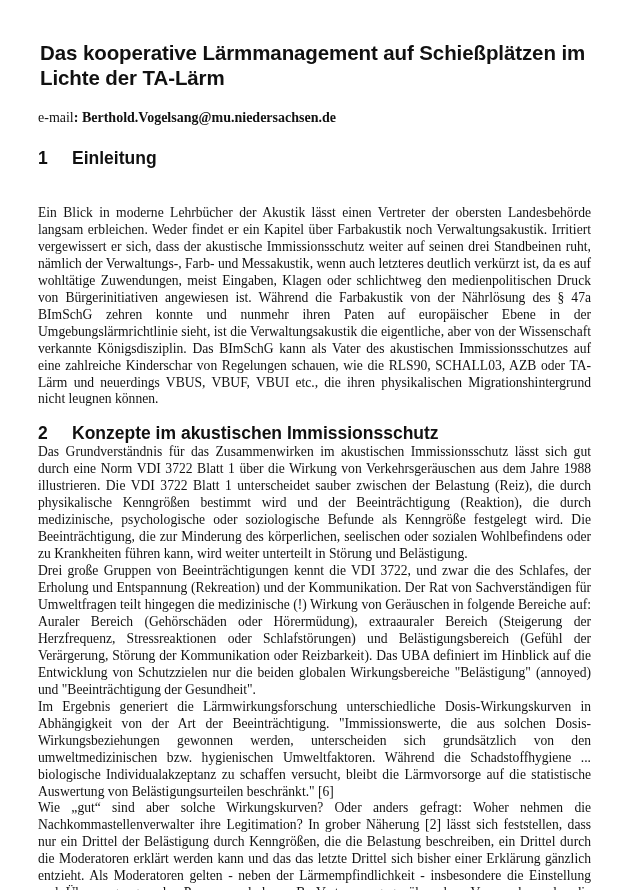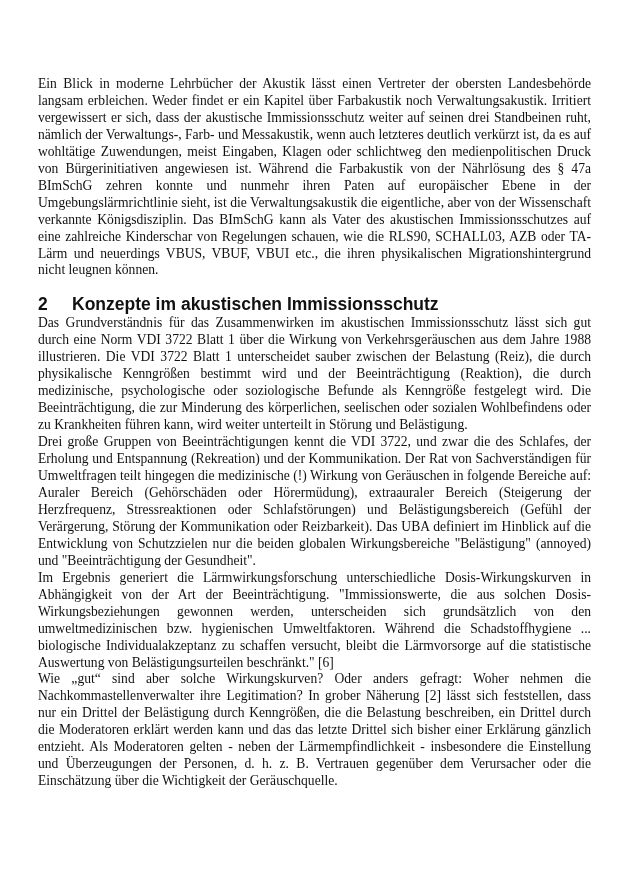--- a/index.html
+++ b/index.html
@@ -12,24 +12,27 @@
   h2 .num { display:inline-block; width:34px; }
   .sec1 { margin-top:21px; }
   .sec2 { margin-top:14px; }
   p { font-family:"Liberation Serif", serif; font-size:13.6px; line-height:16.95px; text-align:justify; margin:0; hyphens:none; }
   p.last { text-align:left;margin-top:36px; }
 </style>
 </head>
 <body>
 
 <div class="page">
+  <div class="title">Das kooperative Lärmmanagement auf Schießplätzen im Lichte der TA-Lärm</div>
 
   <div class="author">
+    <div><span>e-mail</span><span class="bold">: Berthold.Vogelsang@mu.niedersachsen.de</span></div>
   </div>
 
+  <h2 class="sec1"><span class="num">1</span><span>Einleitung</span></h2>
   <p class="last" style="text-align:justify;text-align-last:left;">Ein Blick in moderne Lehrbücher der Akustik lässt einen Vertreter der obersten Landesbehörde langsam erbleichen. Weder findet er ein Kapitel über Farbakustik noch Verwaltungsakustik. Irritiert vergewissert er sich, dass der akustische Immissionsschutz weiter auf seinen drei Standbeinen ruht, nämlich der Verwaltungs-, Farb- und Messakustik, wenn auch letzteres deutlich verkürzt ist, da es auf wohltätige Zuwendungen, meist Eingaben, Klagen oder schlichtweg den medienpolitischen Druck von Bürgerinitiativen angewiesen ist. Während die Farbakustik von der Nährlösung des § 47a BImSchG zehren konnte und nunmehr ihren Paten auf europäischer Ebene in der Umgebungslärmrichtlinie sieht, ist die Verwaltungsakustik die eigentliche, aber von der Wissenschaft verkannte Königsdisziplin. Das BImSchG kann als Vater des akustischen Immissionsschutzes auf eine zahlreiche Kinderschar von Regelungen schauen, wie die RLS90, SCHALL03, AZB oder TA-Lärm und neuerdings VBUS, VBUF, VBUI etc., die ihren physikalischen Migrationshintergrund nicht leugnen können.</p>
 
   <h2 class="sec2"><span class="num">2</span><span>Konzepte im akustischen Immissionsschutz</span></h2>
   <p>Das Grundverständnis für das Zusammenwirken im akustischen Immissionsschutz lässt sich gut durch eine Norm VDI 3722 Blatt 1 über die Wirkung von Verkehrsgeräuschen aus dem Jahre 1988 illustrieren. Die VDI 3722 Blatt 1 unterscheidet sauber zwischen der Belastung (Reiz), die durch physikalische Kenngrößen bestimmt wird und der Beeinträchtigung (Reaktion), die durch medizinische, psychologische oder soziologische Befunde als Kenngröße festgelegt wird. Die Beeinträchtigung, die zur Minderung des körperlichen, seelischen oder sozialen Wohlbefindens oder zu Krankheiten führen kann, wird weiter unterteilt in Störung und Belästigung.</p>
   <p>Drei große Gruppen von Beeinträchtigungen kennt die VDI 3722, und zwar die des Schlafes, der Erholung und Entspannung (Rekreation) und der Kommunikation. Der Rat von Sachverständigen für Umweltfragen teilt hingegen die medizinische (!) Wirkung von Geräuschen in folgende Bereiche auf: Auraler Bereich (Gehörschäden oder Hörermüdung), extraauraler Bereich (Steigerung der Herzfrequenz, Stressreaktionen oder Schlafstörungen) und Belästigungsbereich (Gefühl der Verärgerung, Störung der Kommunikation oder Reizbarkeit). Das UBA definiert im Hinblick auf die Entwicklung von Schutzzielen nur die beiden globalen Wirkungsbereiche "Belästigung" (annoyed) und "Beeinträchtigung der Gesundheit".</p>
   <p>Im Ergebnis generiert die Lärmwirkungsforschung unterschiedliche Dosis-Wirkungskurven in Abhängigkeit von der Art der Beeinträchtigung. "Immissionswerte, die aus solchen Dosis-Wirkungsbeziehungen gewonnen werden, unterscheiden sich grundsätzlich von den umweltmedizinischen bzw. hygienischen Umweltfaktoren. Während die Schadstoffhygiene ... biologische Individualakzeptanz zu schaffen versucht, bleibt die Lärmvorsorge auf die statistische Auswertung von Belästigungsurteilen beschränkt." [6]</p>
   <p>Wie „gut“ sind aber solche Wirkungskurven? Oder anders gefragt: Woher nehmen die Nachkommastellenverwalter ihre Legitimation? In grober Näherung [2] lässt sich feststellen, dass nur ein Drittel der Belästigung durch Kenngrößen, die die Belastung beschreiben, ein Drittel durch die Moderatoren erklärt werden kann und das das letzte Drittel sich bisher einer Erklärung gänzlich entzieht. Als Moderatoren gelten - neben der Lärmempfindlichkeit - insbesondere die Einstellung und Überzeugungen der Personen, d. h. z. B. Vertrauen gegenüber dem Verursacher oder die Einschätzung über die Wichtigkeit der Geräuschquelle.</p>
 
 </div>
 

